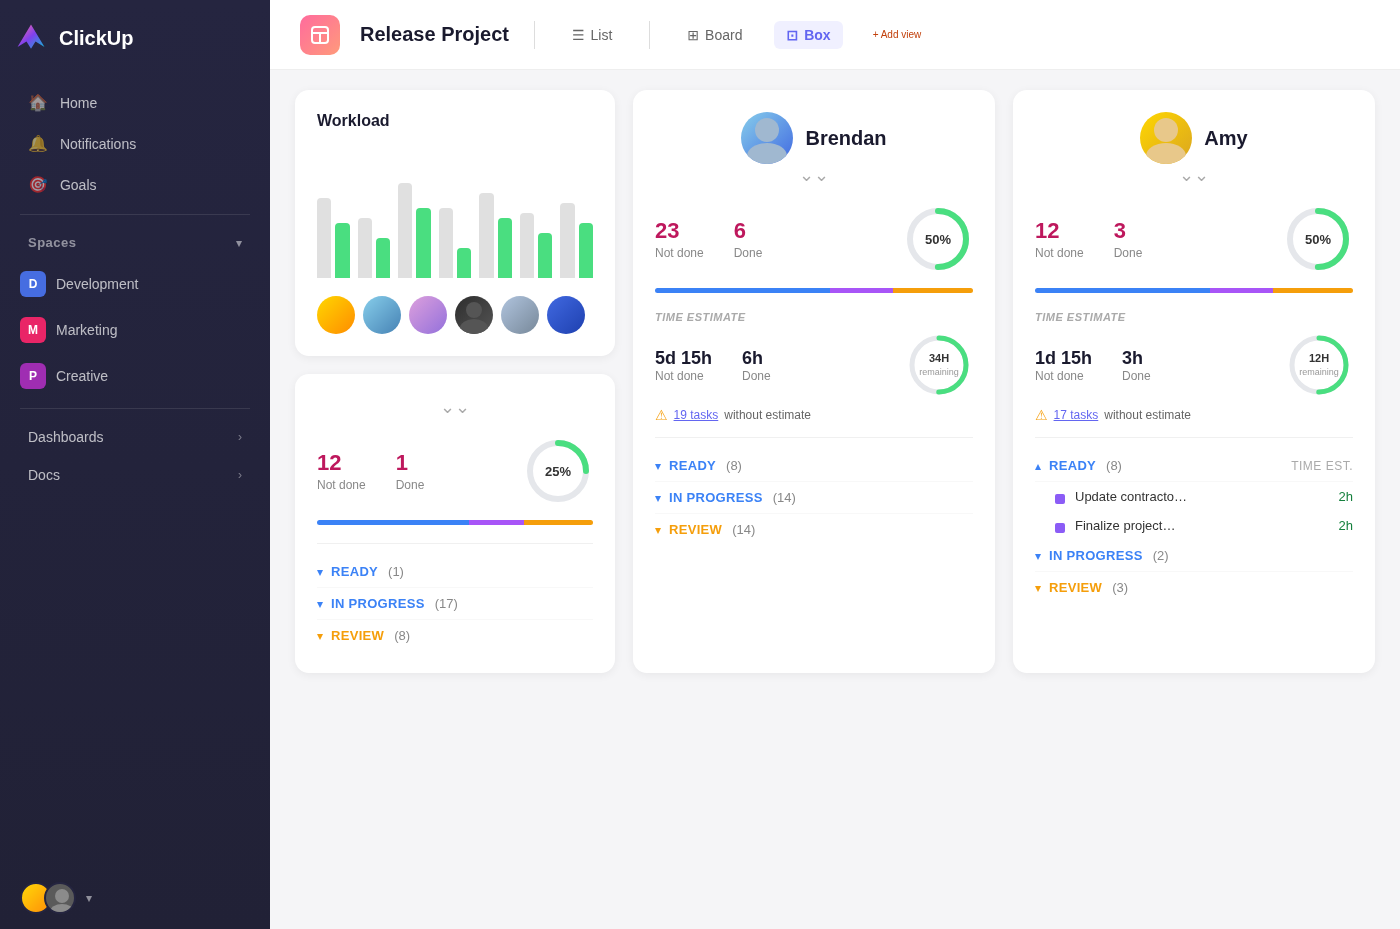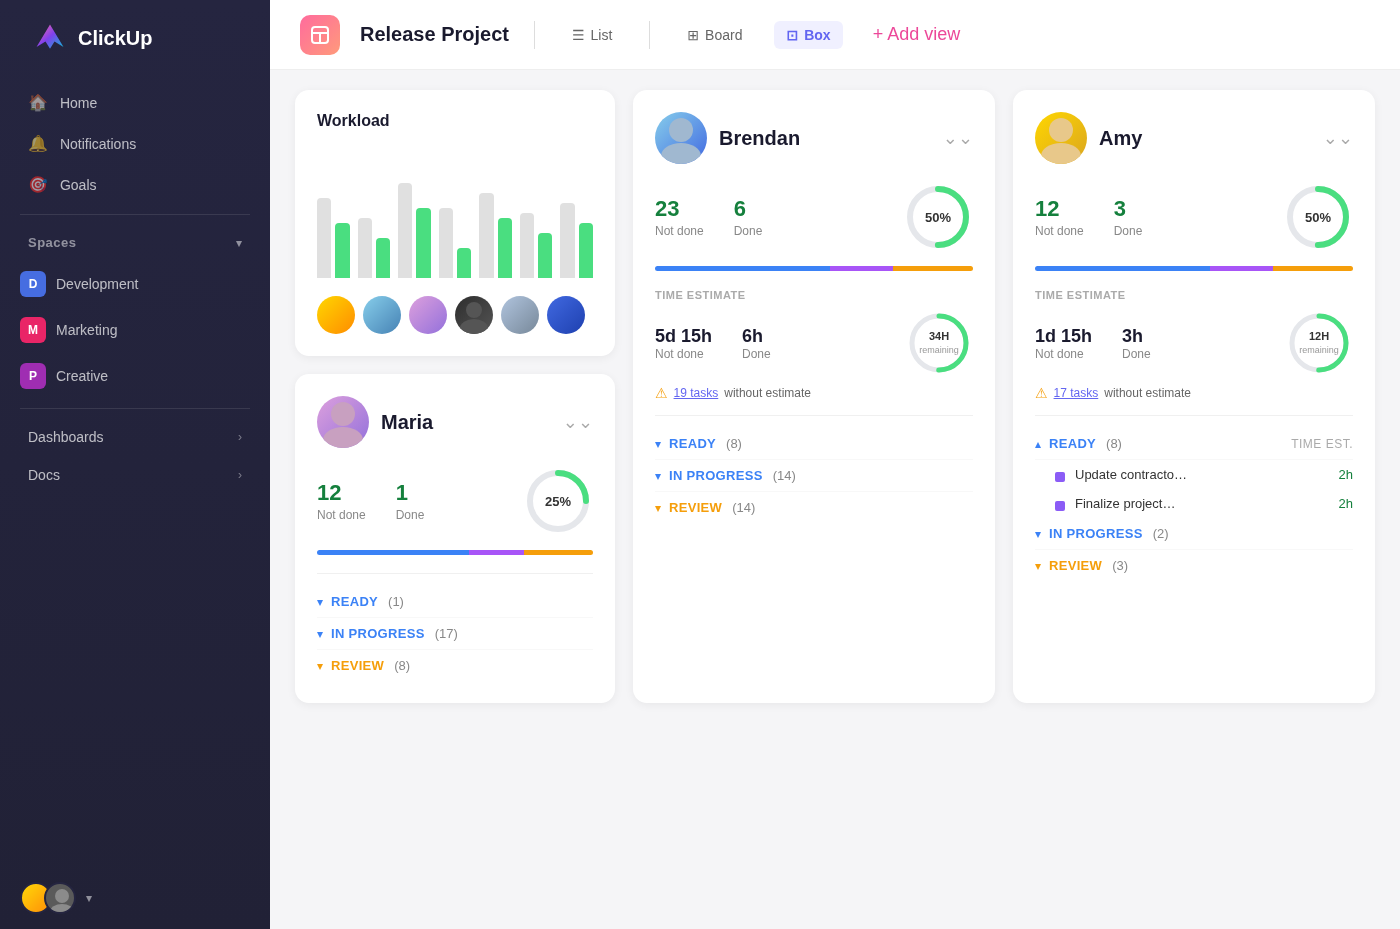--- a/index.html
+++ b/index.html
@@ -20,23 +20,22 @@
     .sidebar::before {
       content: '';
       position: absolute;
       inset: 0;
       background: rgba(255,255,255,0.03);
     }
     .sidebar-logo {
       display: flex;
       align-items: center;
       gap: 10px;
-      padding: 20px 20px 15px;
+      padding: 20px 13px 15px;
       cursor: pointer;
-      margin-left: 12px;
     }
     .logo-icon {
       width: 36px;
       height: 36px;
     }
     .logo-text {
       color: white;
       font-size: 20px;
       font-weight: 700;
     }
@@ -156,22 +155,22 @@
       color: #666;
       font-size: 14px;
       cursor: pointer;
       font-weight: 500;
     }
     .header-tab.active { color: #6366f1; font-weight: 600; }
     .add-view {
       display: flex;
       align-items: flex-start;
       gap: 5px;
-      color: #ec4899;
-      font-size: 18px;
+      color: #c2410c;
+      font-size: 10px;
       cursor: pointer;
       padding: 6px 10px;
     }
 
     
     .content {
       flex: 1;
       padding: 20px 25px;
       overflow-y: auto;
       display: grid;
@@ -246,20 +245,21 @@
 
     
     .person-card {
       border-radius: 14px;
     }
     .person-header {
       display: flex;
       align-items: center;
       justify-content: space-between;
       margin-bottom: 18px;
+      flex-direction: column;
     }
     .person-info {
       display: flex;
       align-items: center;
       gap: 12px;
     }
     .person-avatar {
       width: 52px;
       height: 52px;
       border-radius: 50%;
@@ -276,21 +276,21 @@
     .stats-row {
       display: flex;
       align-items: center;
       gap: 30px;
       margin-bottom: 14px;
     }
     .stat-item {}
     .stat-value {
       font-size: 22px;
       font-weight: 700;
-      color: #15803d;
+      color: #be185d;
     }
     .stat-label {
       font-size: 12px;
       color: #888;
       margin-top: 2px;
     }
     .progress-ring-wrap {
       margin-left: auto;
       position: relative;
       width: 70px;
@@ -315,20 +315,21 @@
     }
     .color-bar-seg { height: 100%; }
 
     .section-label {
       font-size: 11px;
       font-weight: 600;
       color: #aaa;
       letter-spacing: 0.5px;
       text-transform: uppercase;
       margin-bottom: 8px;
+      font-style: italic;
     }
     .time-row {
       display: flex;
       align-items: center;
       gap: 30px;
       margin-bottom: 8px;
     }
     .time-value {
       font-size: 18px;
       font-weight: 700;
@@ -782,29 +783,20 @@
         <div class="status-row">
           <span class="status-chevron yellow">▾</span>
           <span class="status-label" style="color:#f59e0b;">REVIEW</span>
           <span class="status-count">(3)</span>
         </div>
       </div>
     </div>
 
     <div class="card person-card maria-card">
       <div class="person-header">
-        <div class="person-info">
-          <div class="person-avatar" style="background:linear-gradient(135deg,#dda0dd,#9370db); display:flex; align-items:center; justify-content:center;">
-            <svg viewBox="0 0 52 52" width="52" height="52">
-                <circle cx="26" cy="18" r="12" fill="#c8a0c0"></circle>
-                <ellipse cx="26" cy="44" rx="20" ry="13" fill="#c8a0c0"></ellipse>
-              </svg>
-          </div>
-          <span class="person-name">Maria</span>
-        </div>
         <span class="chevron-down">⌄⌄</span>
       </div>
 
       <div class="stats-row">
         <div class="stat-item">
           <div class="stat-value">12</div>
           <div class="stat-label">Not done</div>
         </div>
         <div class="stat-item">
           <div class="stat-value">1</div>

